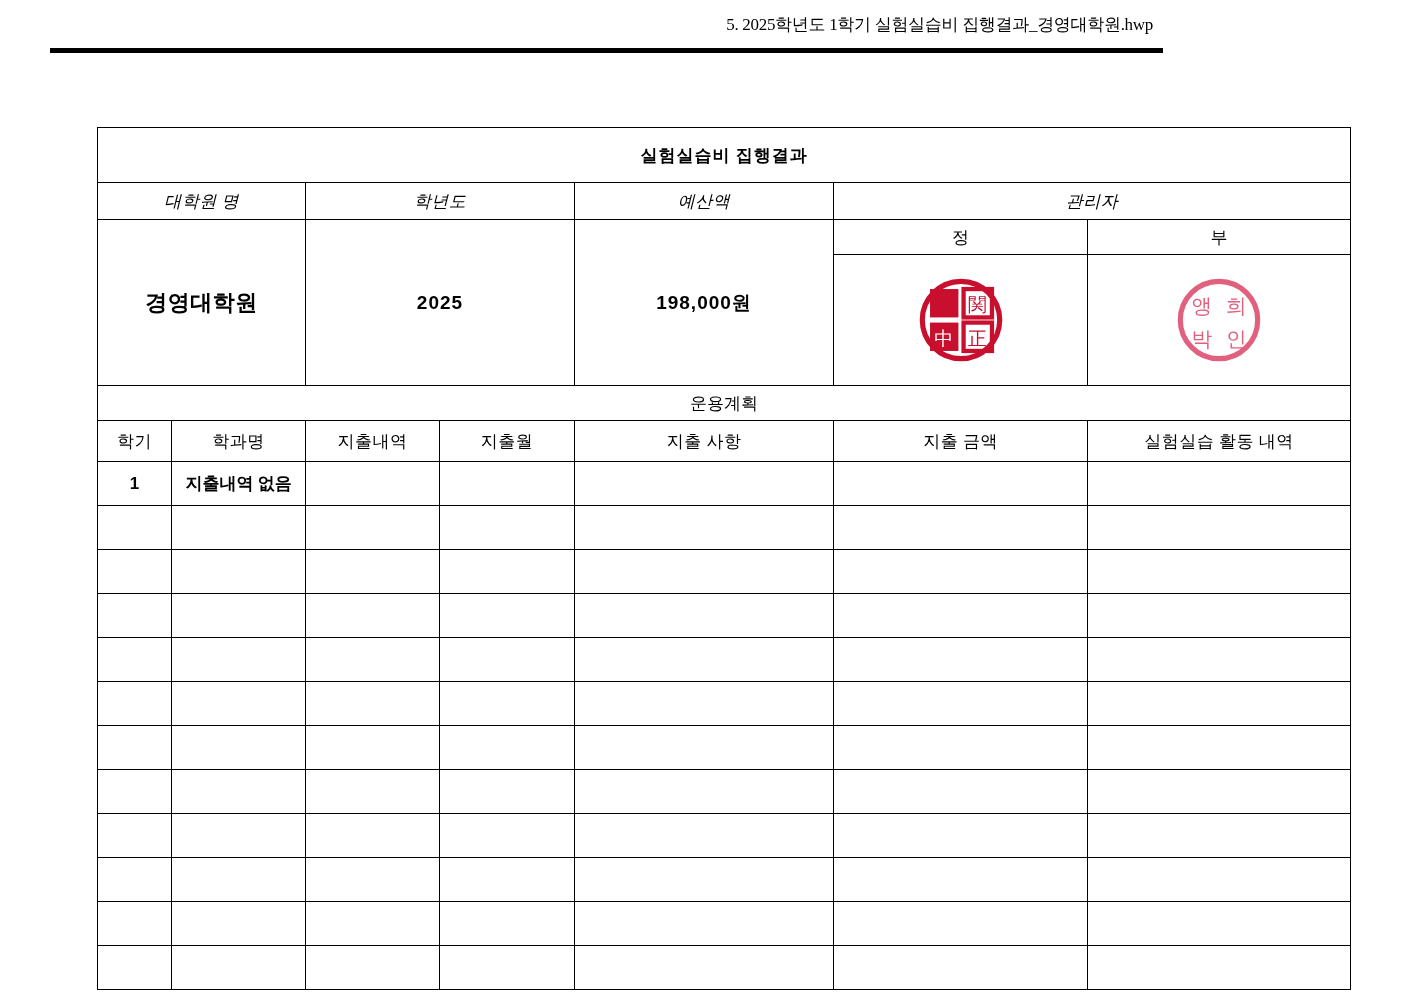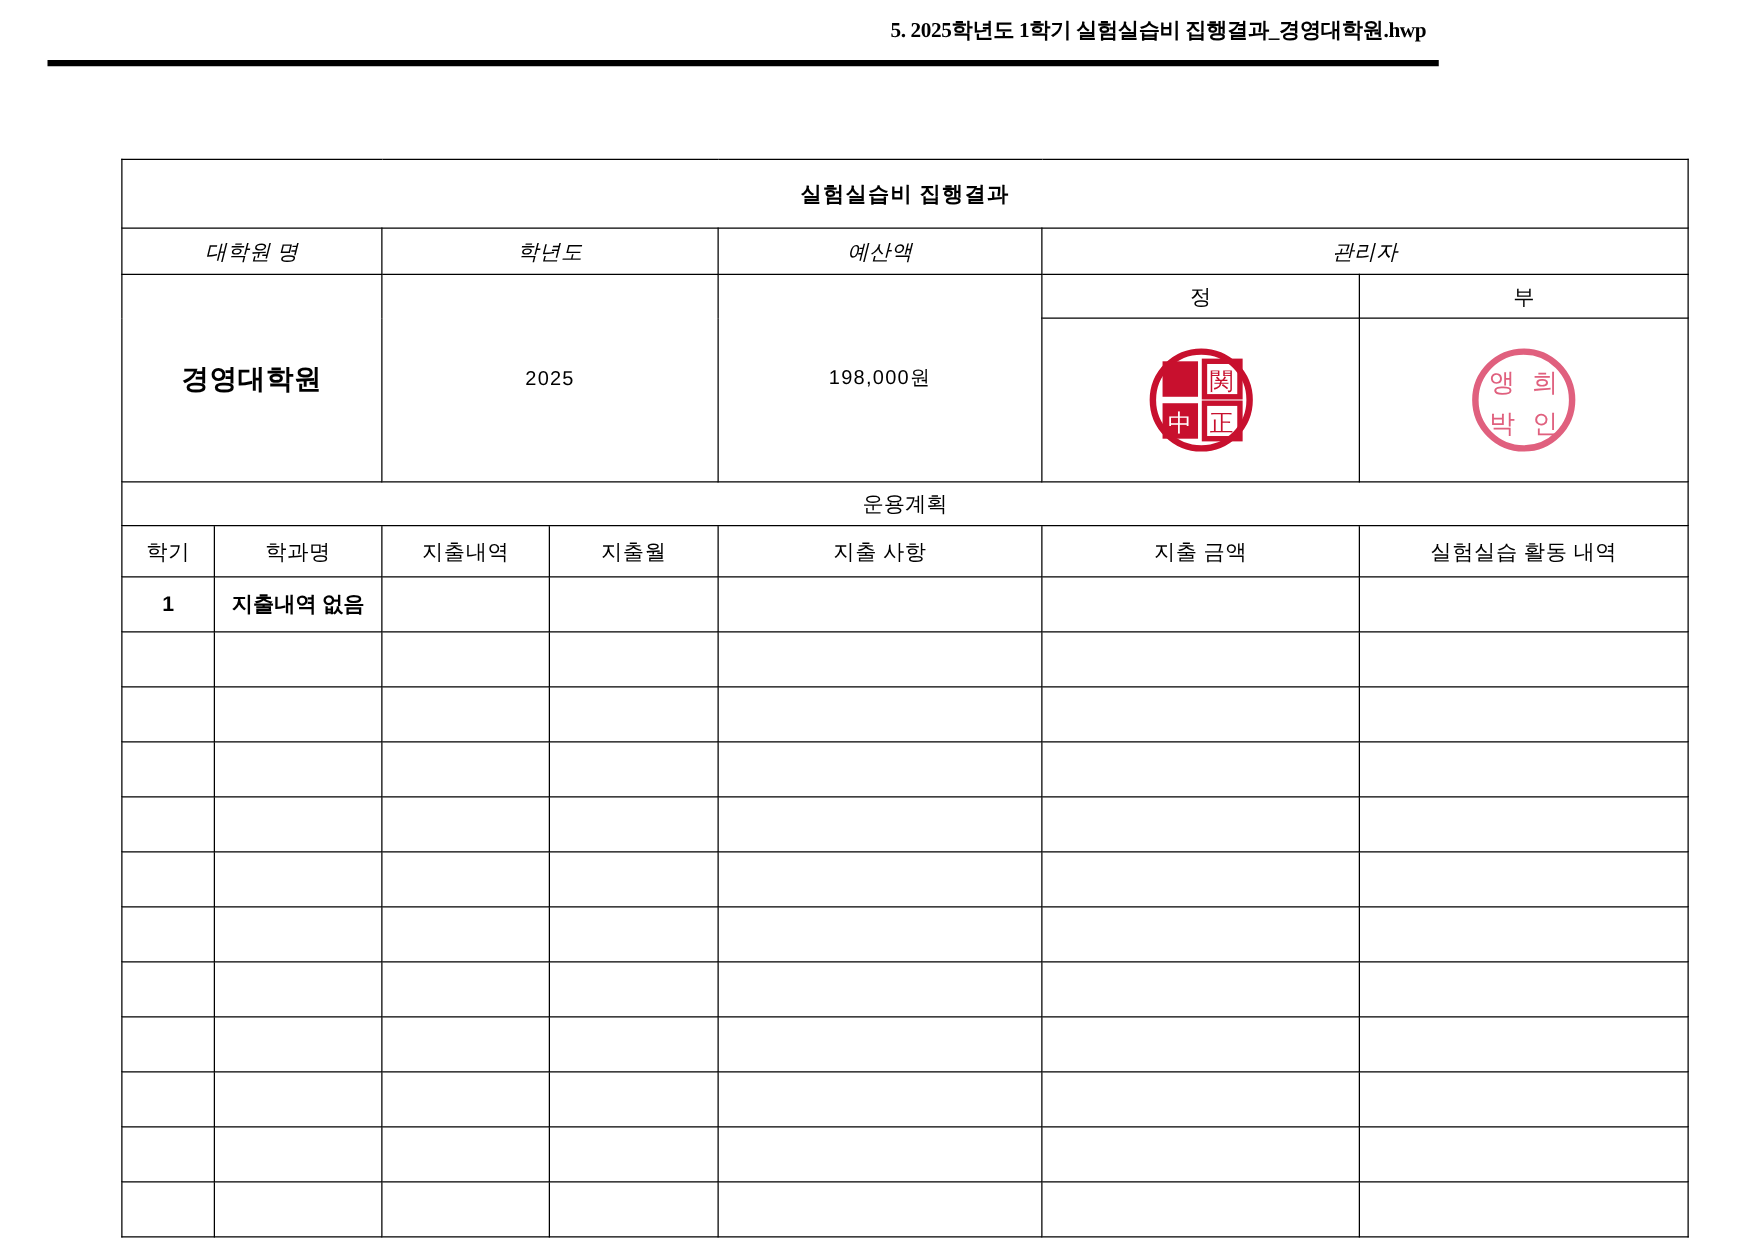--- a/index.html
+++ b/index.html
@@ -13,24 +13,23 @@
     font-family: "Liberation Serif", "DejaVu Serif", serif;
     color: #000000;
     position: relative;
     overflow: hidden;
   }
 
   
   .doc-header {
     position: absolute;
     top: 0;
-    left: 0;
+    left: 12px;
     width: 1189px;
     height: 60px;
-    font-weight: bold;
   }
   .header-filename {
     position: absolute;
     right: 48px;
     top: 24px;
     font-size: 17px;
     font-family: "Liberation Serif", "DejaVu Serif", serif;
     letter-spacing: -0.3px;
     white-space: nowrap;
     transform: translateY(-50%);
@@ -82,22 +81,22 @@
   }
   .value-row td {
     height: 130px;
   }
   .value-strong {
     font-weight: bold;
     font-size: 22px;
     letter-spacing: 0.5px;
   }
   .value-num {
-    font-weight: normal;
-    font-size: 16px;
+    font-weight: bold;
+    font-size: 19px;
     font-family: "Liberation Sans", sans-serif;
     letter-spacing: 1px;
   }
   .plan-row {
     height: 34px;
     font-size: 17px;
   }
   .col-head {
     height: 40px;
     font-size: 16.5px;

